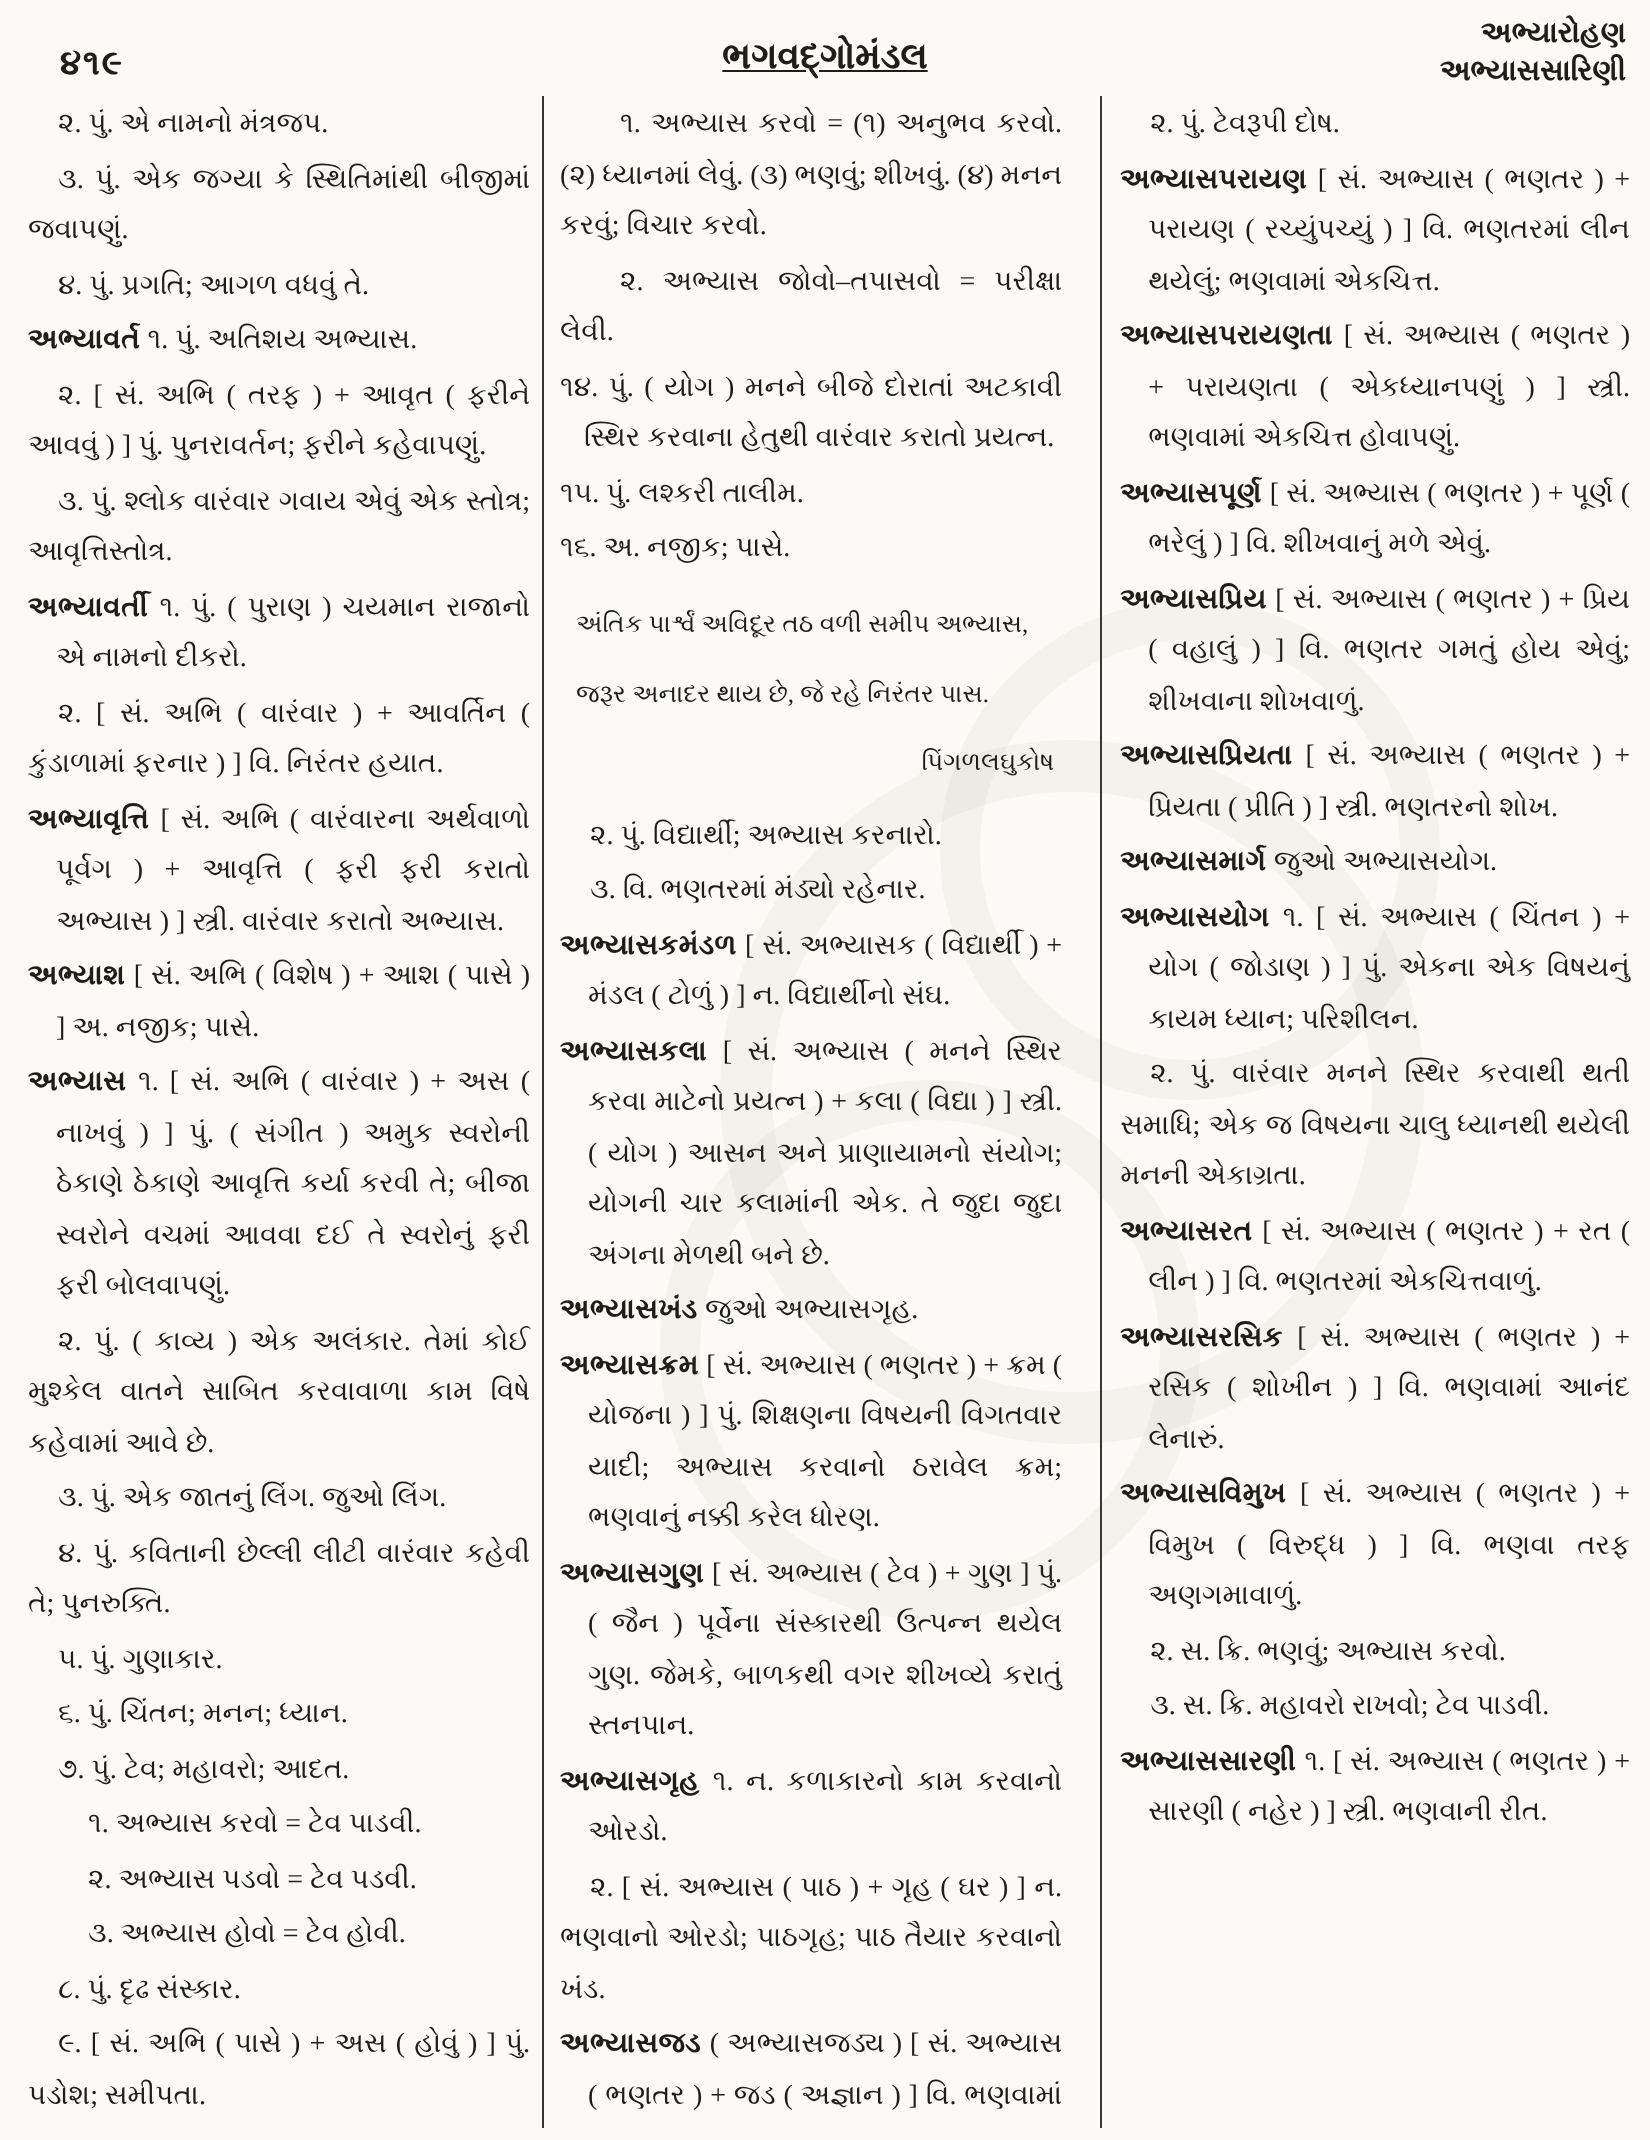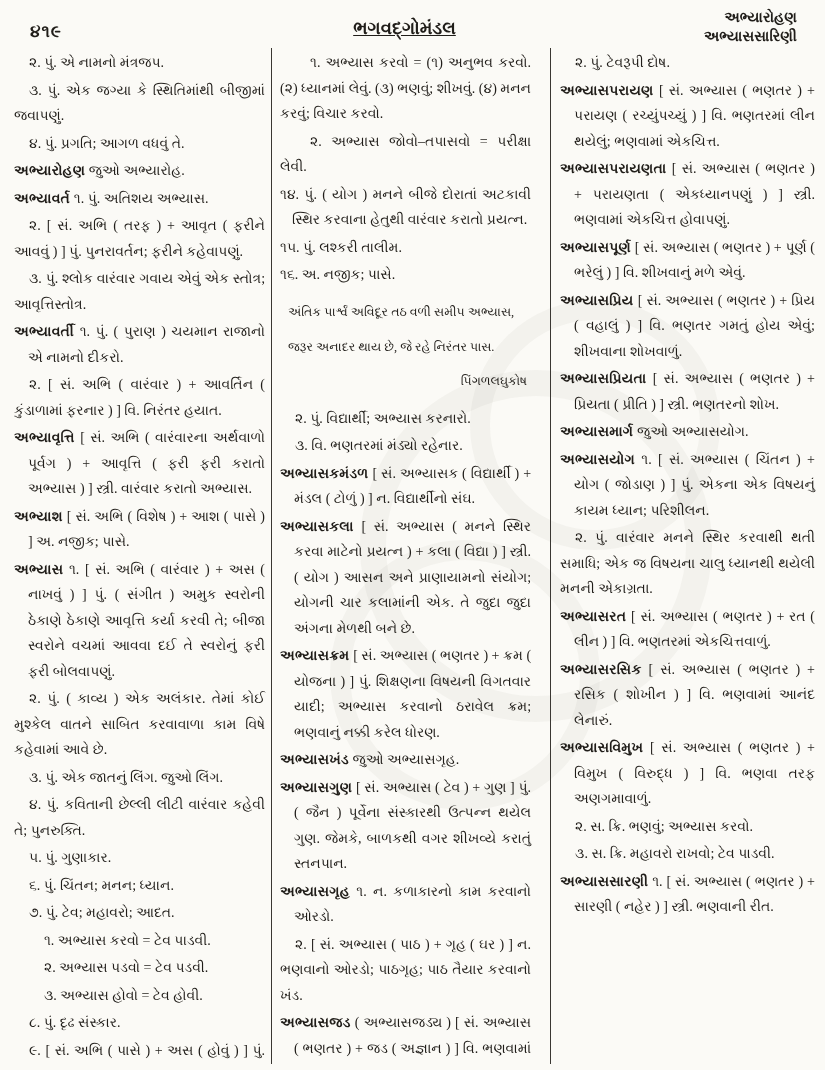--- a/index.html
+++ b/index.html
@@ -10,21 +10,21 @@
     font-family:"Liberation Serif","DejaVu Serif",serif;
     position:relative;
     overflow:hidden;
   }
   
   .wm{position:absolute;border-radius:50%;border:26px solid rgba(110,104,92,0.055);pointer-events:none;}
   .wm1{width:300px;height:300px;left:360px;top:370px;}
   .wm2{width:210px;height:210px;left:470px;top:300px;border-width:20px;}
   .wm3{width:230px;height:230px;left:330px;top:540px;border-width:20px;}
 
-  .header{position:absolute;top:6px;left:0;right:16px;height:42px;}
+  .header{position:absolute;top:6px;left:0;right:0;height:42px;}
   .pageno{position:absolute;left:30px;top:16px;font-size:17px;font-weight:bold;letter-spacing:1px;}
   .book-title{position:absolute;left:0;right:0;top:12px;text-align:center;font-size:18px;font-weight:bold;text-decoration:underline;}
   .runhead{position:absolute;right:12px;top:2px;text-align:right;font-size:14.5px;font-weight:bold;line-height:19px;}
 
   .columns{
     position:absolute;top:48px;left:14px;right:8px;bottom:6px;
     display:flex;
   }
   .col{
     overflow:hidden;
@@ -59,21 +59,20 @@
     <div>અભ્યારોહણ</div>
     <div>અભ્યાસસારિણી</div>
   </div>
 </div>
 
 <div class="columns">
   <div class="col col-1">
       <p class="para sense">૨. પું. એ નામનો મંત્રજપ.</p>
       <p class="para sense">૩. પું. એક જગ્યા કે સ્થિતિમાંથી બીજીમાં જવાપણું.</p>
       <p class="para sense">૪. પું. પ્રગતિ; આગળ વધવું તે.</p>
-      <p class="para entry"><b>અભ્યારોહણ </b>જુઓ અભ્યારોહ.</p>
       <p class="para entry"><b>અભ્યાવર્ત </b>૧. પું. અતિશય અભ્યાસ.</p>
       <p class="para sense">૨. [ સં. અભિ ( તરફ ) + આવૃત ( ફરીને આવવું ) ] પું. પુનરાવર્તન; ફરીને કહેવાપણું.</p>
       <p class="para sense">૩. પું. શ્લોક વારંવાર ગવાય એવું એક સ્તોત્ર; આવૃત્તિસ્તોત્ર.</p>
       <p class="para entry"><b>અભ્યાવર્તી </b>૧. પું. ( પુરાણ ) ચયમાન રાજાનો એ નામનો દીકરો.</p>
       <p class="para sense">૨. [ સં. અભિ ( વારંવાર ) + આવર્તિન ( કુંડાળામાં ફરનાર ) ] વિ. નિરંતર હયાત.</p>
       <p class="para entry"><b>અભ્યાવૃત્તિ </b>[ સં. અભિ ( વારંવારના અર્થવાળો પૂર્વગ ) + આવૃત્તિ ( ફરી ફરી કરાતો અભ્યાસ ) ] સ્ત્રી. વારંવાર કરાતો અભ્યાસ.</p>
       <p class="para entry"><b>અભ્યાશ </b>[ સં. અભિ ( વિશેષ ) + આશ ( પાસે ) ] અ. નજીક; પાસે.</p>
       <p class="para entry"><b>અભ્યાસ </b>૧. [ સં. અભિ ( વારંવાર ) + અસ ( નાખવું ) ] પું. ( સંગીત ) અમુક સ્વરોની ઠેકાણે ઠેકાણે આવૃત્તિ કર્યા કરવી તે; બીજા સ્વરોને વચમાં આવવા દઈ તે સ્વરોનું ફરી ફરી બોલવાપણું.</p>
       <p class="para sense">૨. પું. ( કાવ્ય ) એક અલંકાર. તેમાં કોઈ મુશ્કેલ વાતને સાબિત કરવાવાળા કામ વિષે કહેવામાં આવે છે.</p>
       <p class="para sense">૩. પું. એક જાતનું લિંગ. જુઓ લિંગ.</p>
@@ -93,22 +92,22 @@
       <p class="para hang">૧૪. પું. ( યોગ ) મનને બીજે દોરાતાં અટકાવી સ્થિર કરવાના હેતુથી વારંવાર કરાતો પ્રયત્ન.</p>
       <p class="para hang">૧૫. પું. લશ્કરી તાલીમ.</p>
       <p class="para hang">૧૬. અ. નજીક; પાસે.</p>
       <p class="para verse">અંતિક પાર્શ્વં અવિદૂર તઠ વળી સમીપ અભ્યાસ,</p>
       <p class="para verse">જરૂર અનાદર થાય છે, જે રહે નિરંતર પાસ.</p>
       <p class="para source">પિંગળલઘુકોષ</p>
       <p class="para sense">૨. પું. વિદ્યાર્થી; અભ્યાસ કરનારો.</p>
       <p class="para sense">૩. વિ. ભણતરમાં મંડ્યો રહેનાર.</p>
       <p class="para entry"><b>અભ્યાસકમંડળ </b>[ સં. અભ્યાસક ( વિદ્યાર્થી ) + મંડલ ( ટોળું ) ] ન. વિદ્યાર્થીનો સંઘ.</p>
       <p class="para entry"><b>અભ્યાસકલા </b>[ સં. અભ્યાસ ( મનને સ્થિર કરવા માટેનો પ્રયત્ન ) + કલા ( વિદ્યા ) ] સ્ત્રી. ( યોગ ) આસન અને પ્રાણાયામનો સંયોગ; યોગની ચાર કલામાંની એક. તે જુદા જુદા અંગના મેળથી બને છે.</p>
+      <p class="para entry"><b>અભ્યાસખંડ </b>જુઓ અભ્યાસગૃહ.</p>
       <p class="para entry"><b>અભ્યાસક્રમ </b>[ સં. અભ્યાસ ( ભણતર ) + ક્રમ ( યોજના ) ] પું. શિક્ષણના વિષયની વિગતવાર યાદી; અભ્યાસ કરવાનો ઠરાવેલ ક્રમ; ભણવાનું નક્કી કરેલ ધોરણ.</p>
-      <p class="para entry"><b>અભ્યાસખંડ </b>જુઓ અભ્યાસગૃહ.</p>
       <p class="para entry"><b>અભ્યાસગુણ </b>[ સં. અભ્યાસ ( ટેવ ) + ગુણ ] પું. ( જૈન ) પૂર્વેના સંસ્કારથી ઉત્પન્ન થયેલ ગુણ. જેમકે, બાળકથી વગર શીખવ્યે કરાતું સ્તનપાન.</p>
       <p class="para entry"><b>અભ્યાસગૃહ </b>૧. ન. કળાકારનો કામ કરવાનો ઓરડો.</p>
       <p class="para sense">૨. [ સં. અભ્યાસ ( પાઠ ) + ગૃહ ( ઘર ) ] ન. ભણવાનો ઓરડો; પાઠગૃહ; પાઠ તૈયાર કરવાનો ખંડ.</p>
       <p class="para entry"><b>અભ્યાસજડ </b>( અભ્યાસજડ્ય ) [ સં. અભ્યાસ ( ભણતર ) + જડ ( અજ્ઞાન ) ] વિ. ભણવામાં જ લાગેલું; ભણતર સિવાયની બાબતમાં અજ્ઞાન.</p>
     </div>
   <div class="col col-3">
       <p class="para sense">૨. પું. ટેવરૂપી દોષ.</p>
       <p class="para entry"><b>અભ્યાસપરાયણ </b>[ સં. અભ્યાસ ( ભણતર ) + પરાયણ ( રચ્યુંપચ્યું ) ] વિ. ભણતરમાં લીન થયેલું; ભણવામાં એકચિત્ત.</p>
       <p class="para entry"><b>અભ્યાસપરાયણતા </b>[ સં. અભ્યાસ ( ભણતર ) + પરાયણતા ( એકધ્યાનપણું ) ] સ્ત્રી. ભણવામાં એકચિત્ત હોવાપણું.</p>
       <p class="para entry"><b>અભ્યાસપૂર્ણ </b>[ સં. અભ્યાસ ( ભણતર ) + પૂર્ણ ( ભરેલું ) ] વિ. શીખવાનું મળે એવું.</p>

